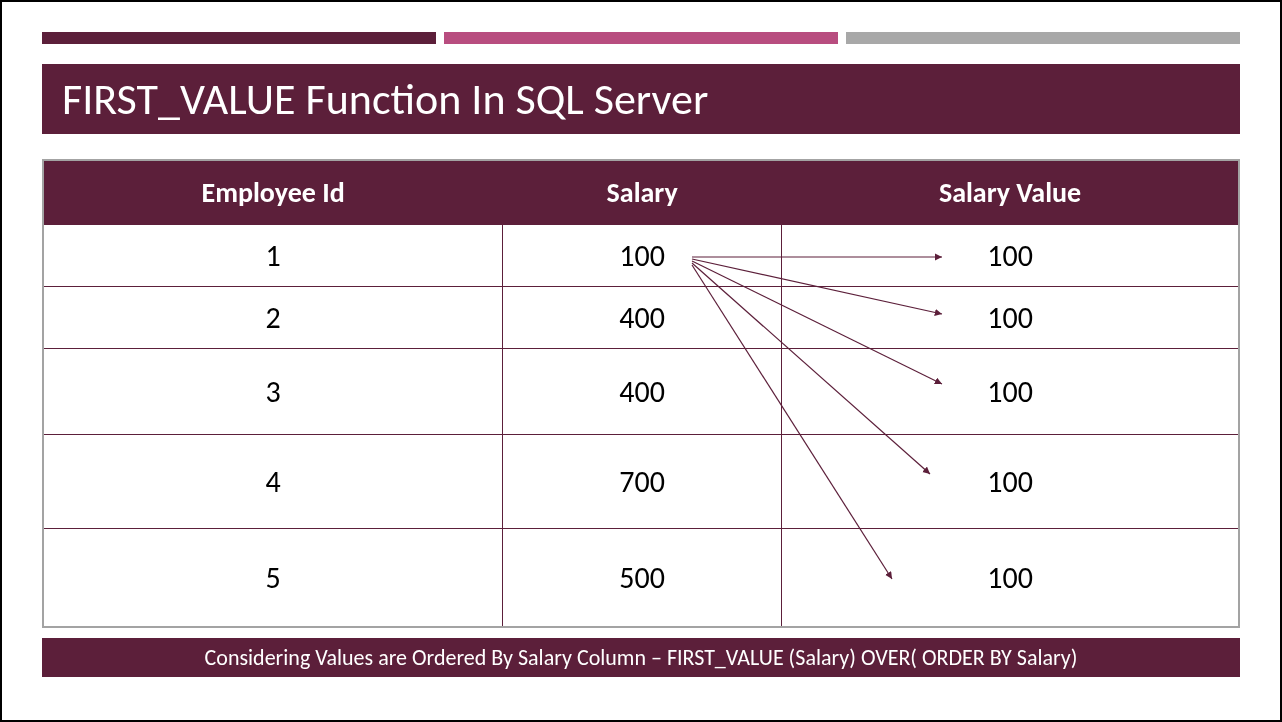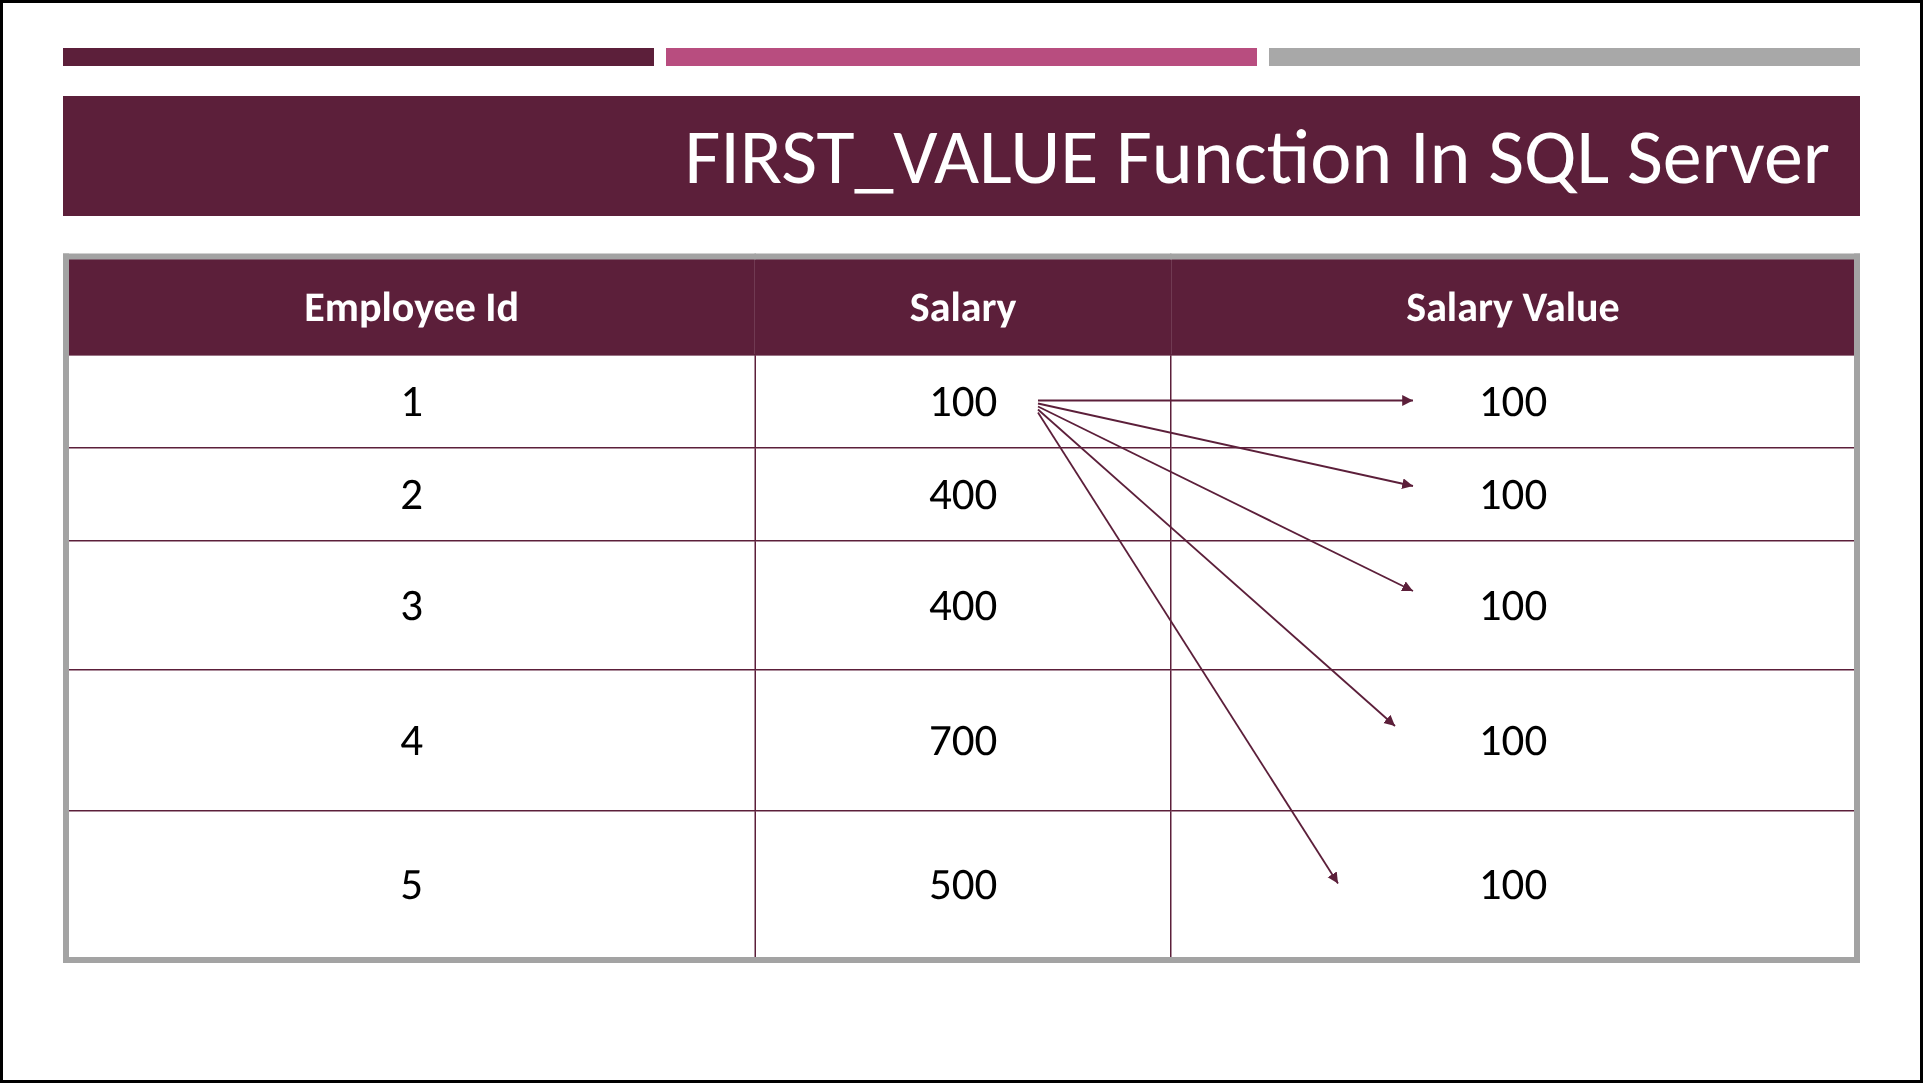--- a/index.html
+++ b/index.html
@@ -29,35 +29,35 @@
       height: 12px;
       flex: 1;
     }
     .stripe-1 { background: #5C1F3A; margin-right: 8px; }
     .stripe-2 { background: #B84D7F; margin-right: 8px; }
     .stripe-3 { background: #A8A8A8; }
 
     .title-bar {
       background: #5C1F3A;
       color: #ffffff;
-      text-align: right;
+      text-align: left;
       padding: 8px 20px;
-      font-size: 52px;
+      font-size: 44px;
       font-weight: 400;
       margin-bottom: 25px;
     }
 
     .table-wrap {
       position: relative;
     }
 
     table {
       width: 100%;
       border-collapse: collapse;
-      border: 4px solid #a3a3a3;
+      border: 2px solid #a3a3a3;
     }
     thead th {
       background: #5C1F3A;
       color: #ffffff;
       font-weight: bold;
       font-size: 28px;
       padding: 14px 20px;
       text-align: center;
       border: 1px solid #5C1F3A;
     }
@@ -150,13 +150,14 @@
         </marker>
       </defs>
       <line x1="650" y1="98" x2="900" y2="98" stroke="#5C1F3A" stroke-width="1.2" marker-end="url(#arrowhead)"></line>
       <line x1="650" y1="100" x2="900" y2="155" stroke="#5C1F3A" stroke-width="1.2" marker-end="url(#arrowhead)"></line>
       <line x1="650" y1="102" x2="900" y2="225" stroke="#5C1F3A" stroke-width="1.2" marker-end="url(#arrowhead)"></line>
       <line x1="650" y1="104" x2="888" y2="315" stroke="#5C1F3A" stroke-width="1.2" marker-end="url(#arrowhead)"></line>
       <line x1="650" y1="106" x2="850" y2="420" stroke="#5C1F3A" stroke-width="1.2" marker-end="url(#arrowhead)"></line>
     </svg>
   </div>
 
+  <div class="caption-bar">Considering Values are Ordered By Salary Column – FIRST_VALUE (Salary) OVER( ORDER BY Salary)</div>
 </div>
 
 </body></html>

